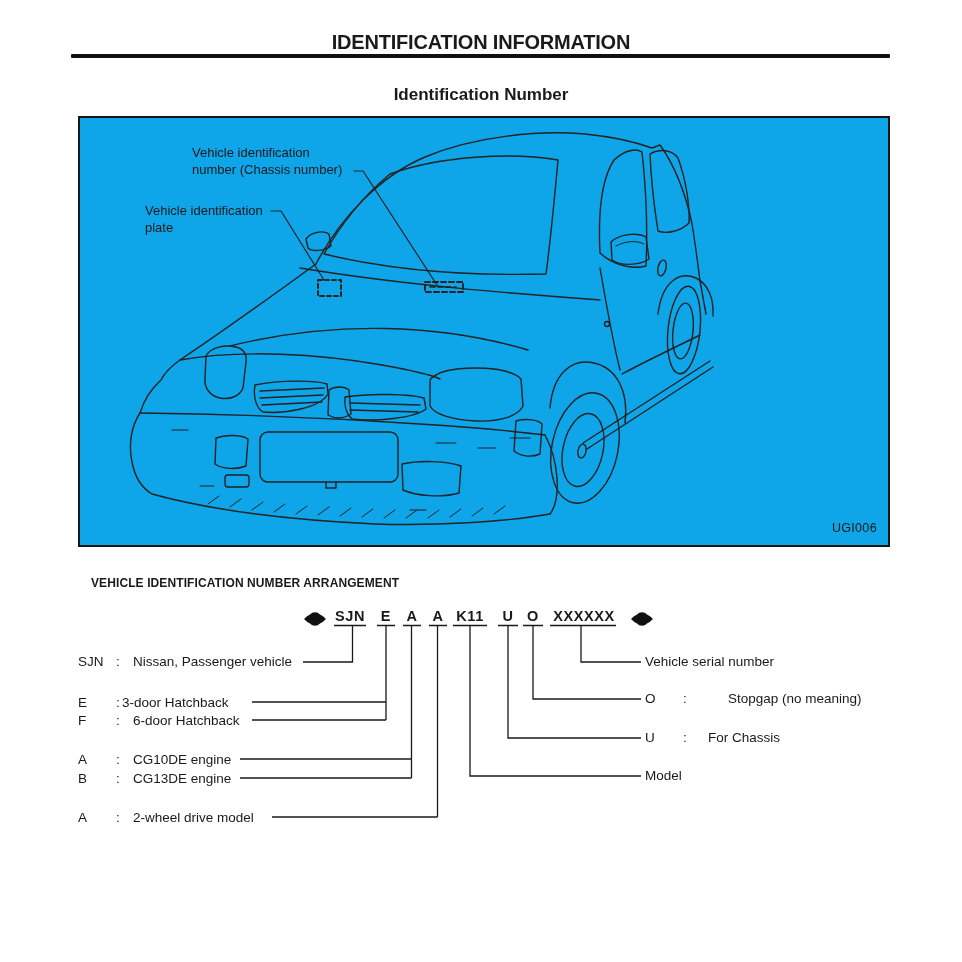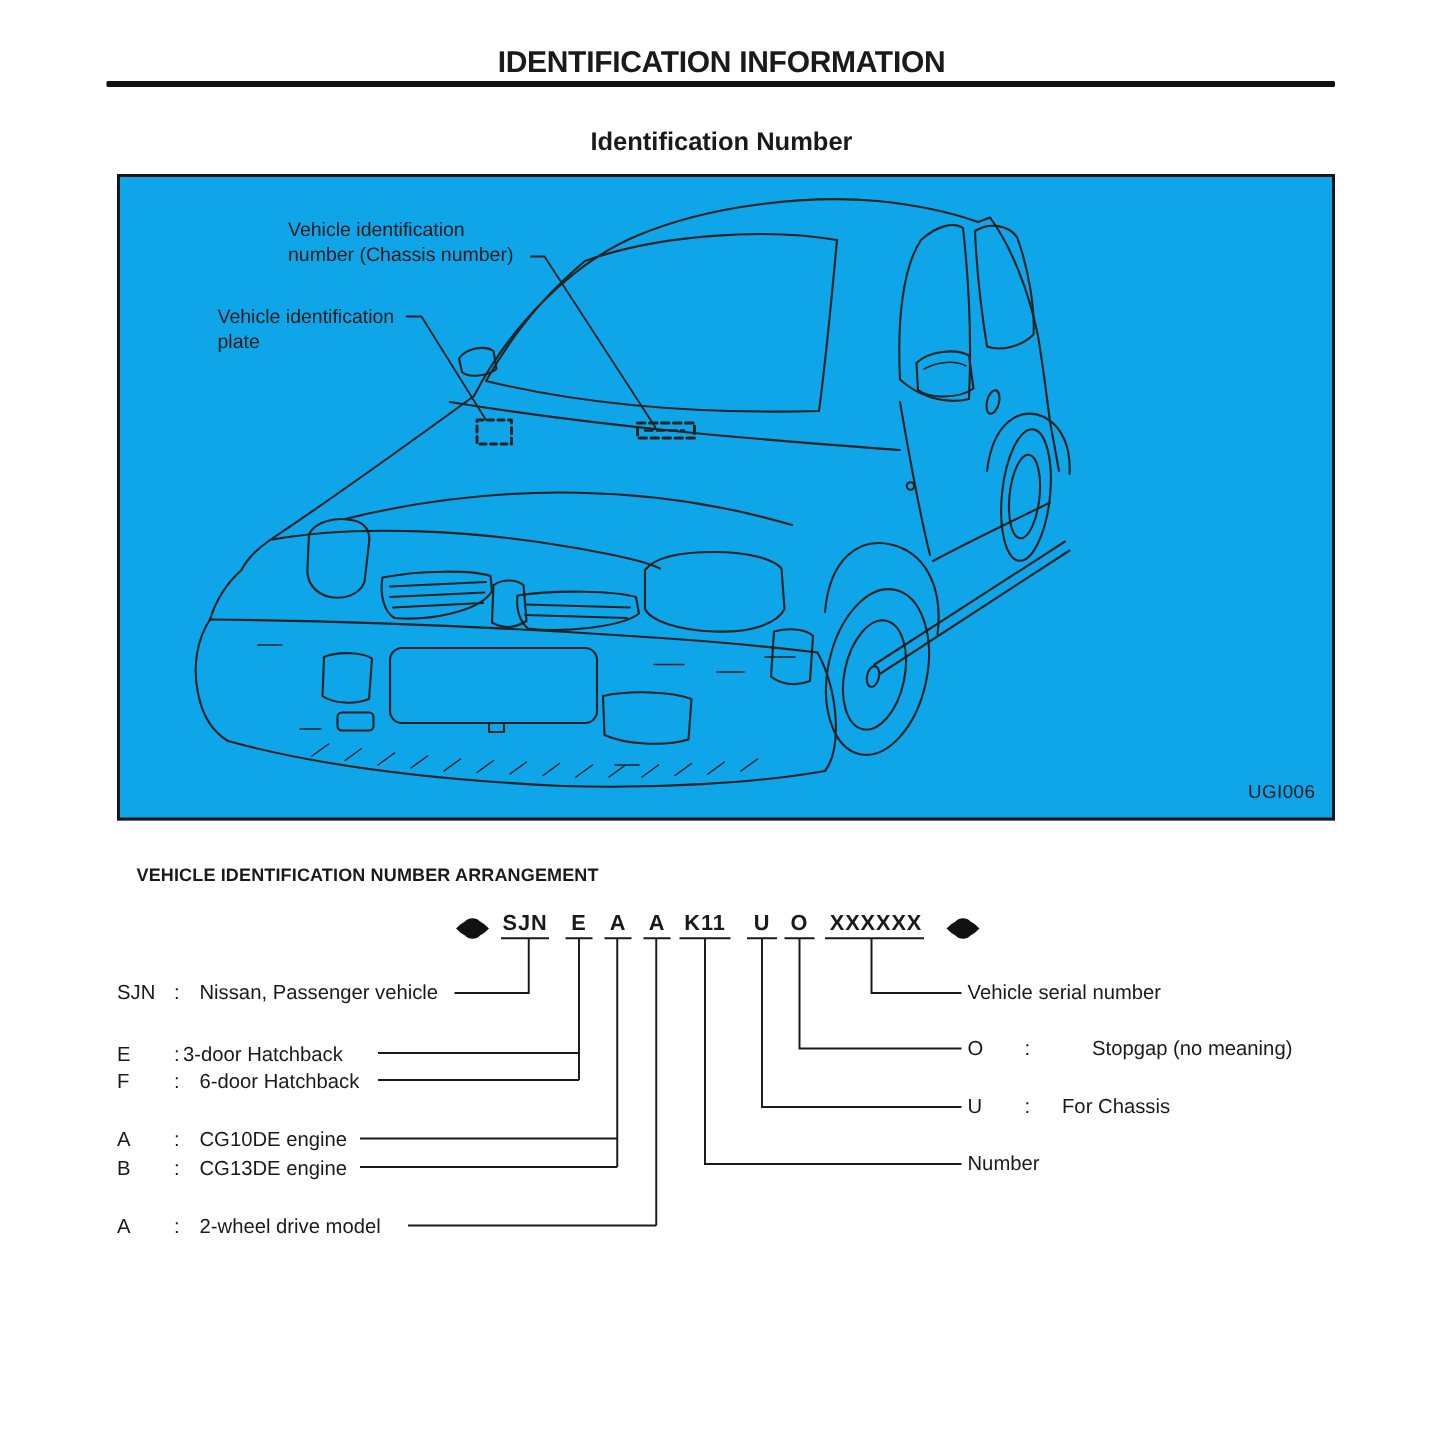--- a/index.html
+++ b/index.html
@@ -189,15 +189,15 @@
   <span class="t" style="left:645px;top:653px">Vehicle serial number</span>
 
   <span class="t" style="left:645px;top:690px">O</span>
   <span class="t" style="left:683px;top:690px">:</span>
   <span class="t" style="left:728px;top:690px">Stopgap (no meaning)</span>
 
   <span class="t" style="left:645px;top:729px">U</span>
   <span class="t" style="left:683px;top:729px">:</span>
   <span class="t" style="left:708px;top:729px">For Chassis</span>
 
-  <span class="t" style="left:645px;top:767px">Number</span>
+  <span class="t" style="left:645px;top:767px">Model</span>
 
 </div>
 
 </body></html>

